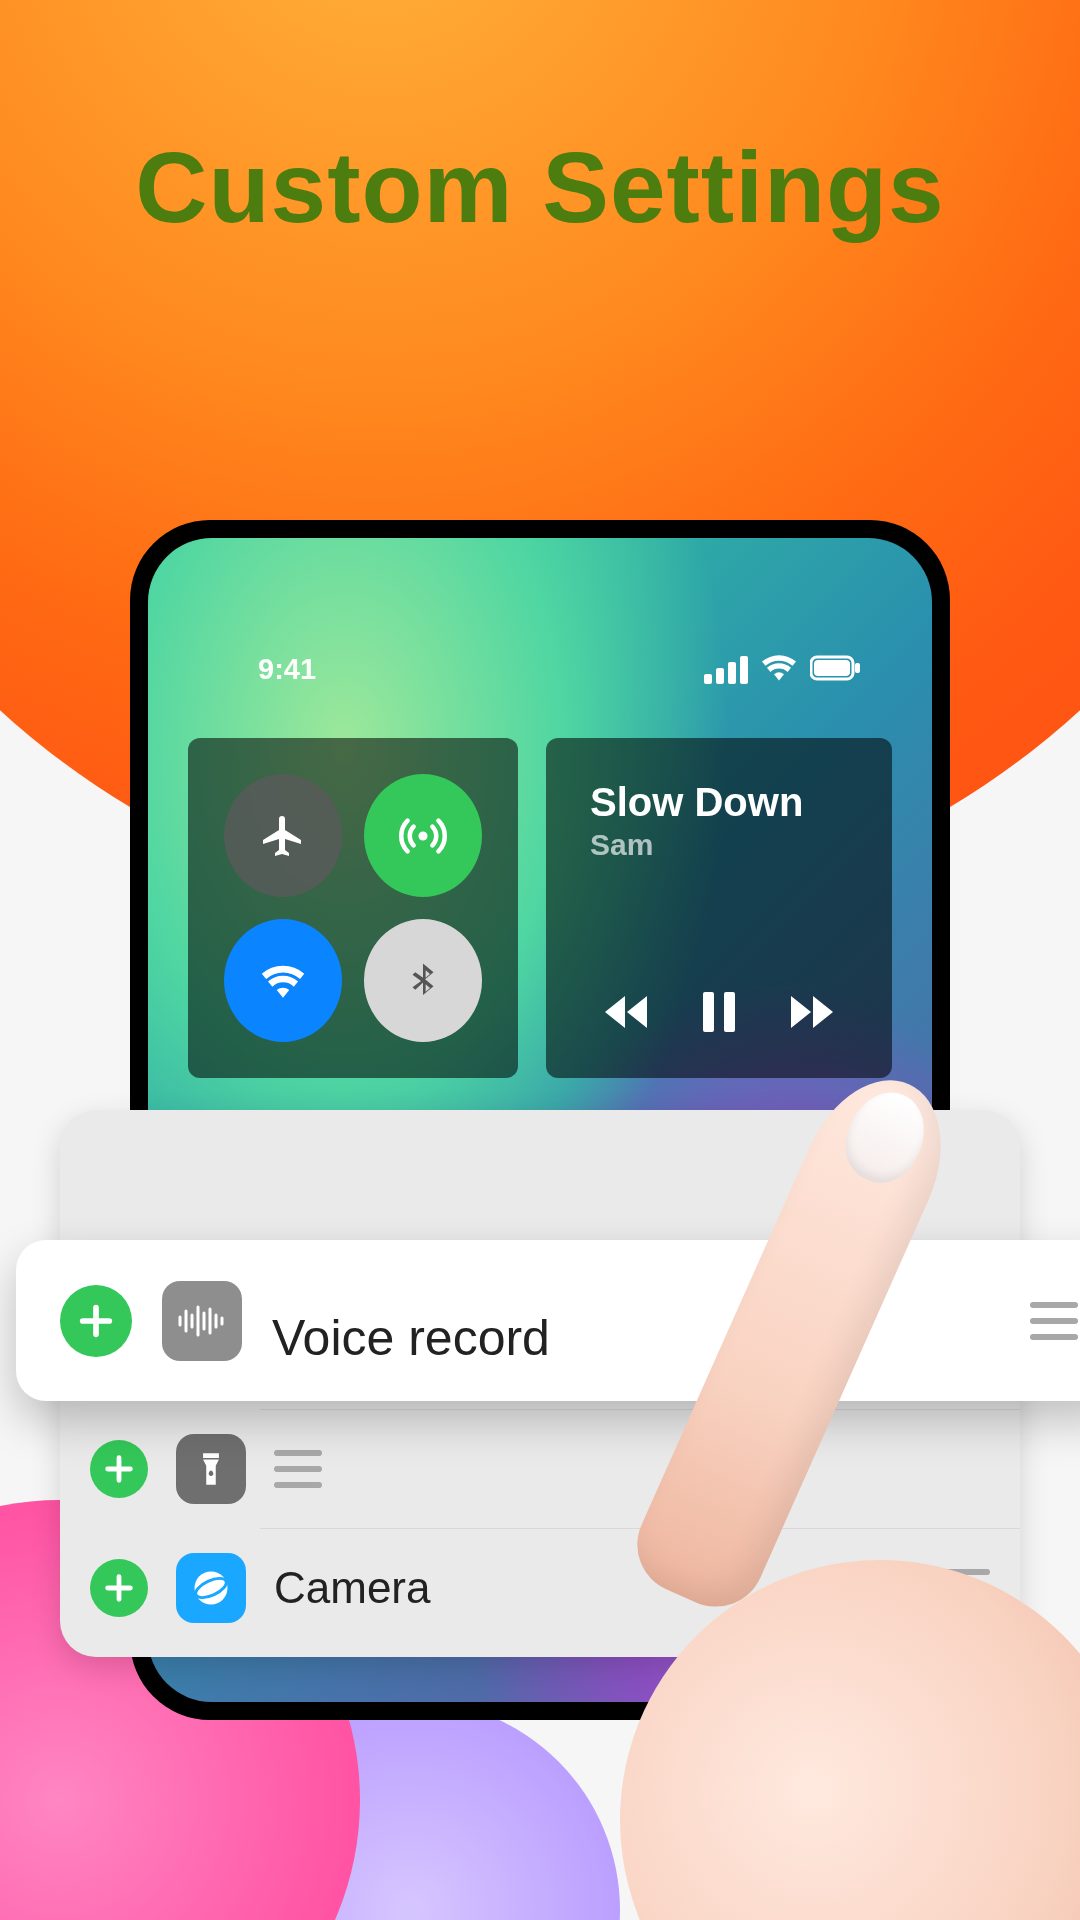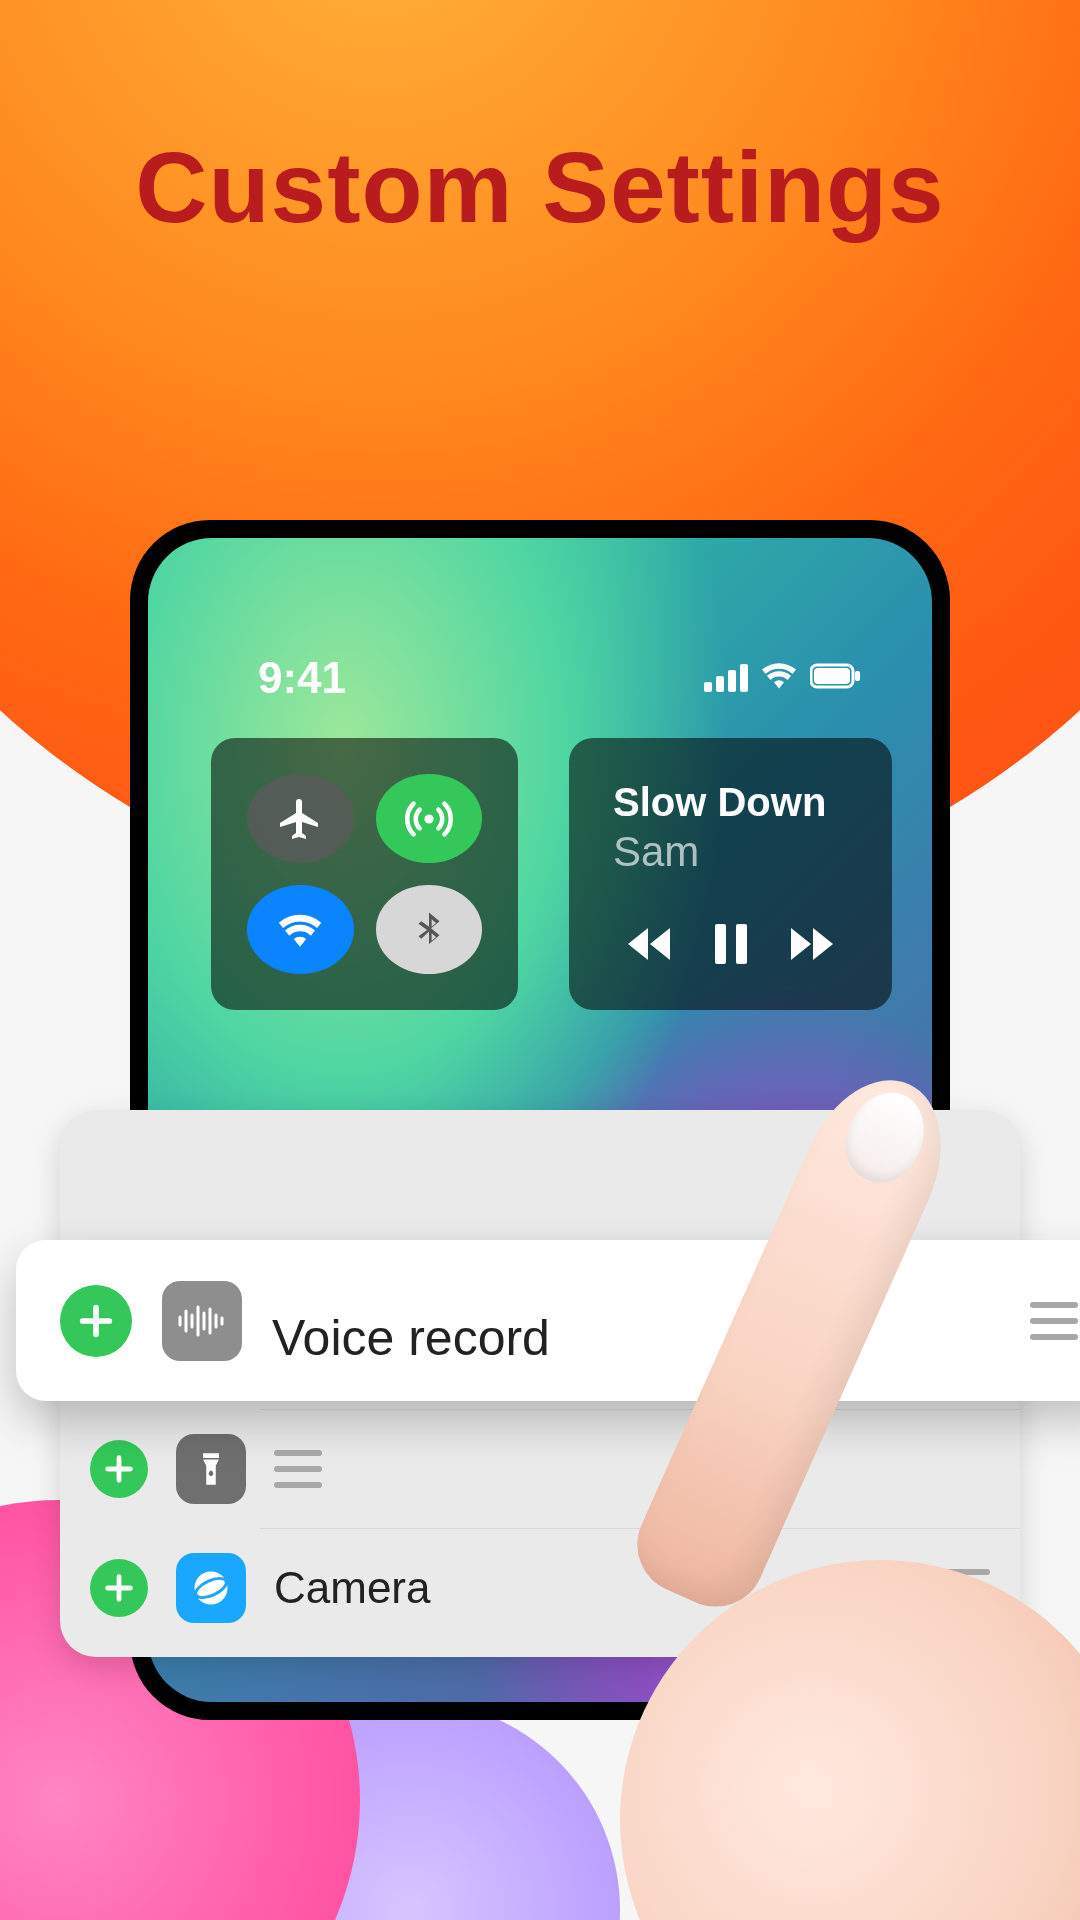--- a/index.html
+++ b/index.html
@@ -35,21 +35,21 @@
     width: 420px; height: 420px;
     left: 200px; bottom: -200px;
     background: radial-gradient(circle at 50% 50%, #d6c6ff 0%, #b89aff 80%);
   }
 
   
   .headline {
     position: absolute;
     left: 0; right: 0; top: 130px;
     text-align: center;
-    color: #b91c1c;
+    color: #4d7c0f;
     font-weight: 600;
     font-size: 100px;
     letter-spacing: 1px;
   }
 
   
   .phone {
     position: absolute;
     left: 130px; top: 520px;
     width: 820px; height: 1200px;
@@ -71,21 +71,21 @@
 
   
   .statusbar {
     position: absolute;
     top: 115px; left: 0; right: 0;
     display: flex;
     justify-content: space-between;
     align-items: center;
     padding: 0 70px;
   }
-  .clock { font-size: 44px; font-weight: 600; margin-left: 40px; }
+  .clock { font-size: 29px; font-weight: 600; margin-left: 40px; }
   .status-right { display: flex; gap: 14px; align-items: center; }
 
   .bars { display: flex; gap: 4px; align-items: flex-end; }
   .bars span { width: 8px; background:#fff; border-radius:2px; }
   .bars span:nth-child(1){height:10px}
   .bars span:nth-child(2){height:16px}
   .bars span:nth-child(3){height:22px}
   .bars span:nth-child(4){height:28px}
 
   .wifi-mini, .battery-mini { display:inline-block; }
@@ -94,23 +94,22 @@
   .tiles {
     position: absolute;
     top: 200px; left: 0; right: 0;
     display: flex;
     gap: 28px;
     padding: 0 40px;
   }
   .tile {
     flex: 1;
     background: rgba(0,0,0,0.55);
-    border-radius: 24px;
-    height: 272px;
-    margin-left: 23px;
+    border-radius: 12px;
+    height: 340px;
   }
   .conn-tile {
     display: grid;
     grid-template-columns: 1fr 1fr;
     grid-template-rows: 1fr 1fr;
     gap: 22px;
     padding: 36px;
   }
   .circ {
     border-radius: 50%;
@@ -119,21 +118,21 @@
   .air  { background:#5a5a5acc; }
   .cell { background:#34c759; }
   .wifi { background:#0a84ff; }
   .bt   { background:#d7d7d7; }
 
   .media-tile {
     padding: 40px 44px 30px;
     display: flex; flex-direction: column; justify-content: space-between;
   }
   .track-title { font-size: 40px; font-weight: 600; line-height:1.2; }
-  .track-artist { font-size: 42px; color: rgba(255,255,255,0.65); margin-top:2px;}
+  .track-artist { font-size: 30px; color: rgba(255,255,255,0.65); margin-top:2px;font-weight:bold;}
   .media-btns { display:flex; justify-content:space-between; align-items:center; padding: 0 4px 6px;}
   .mbtn { width:70px; height:60px; display:flex; align-items:center; justify-content:center; }
 
   
   .panel {
     position: absolute;
     left: 60px; top: 1110px;
     width: 960px;
     background: #eaeaea;
     border-radius: 36px;

